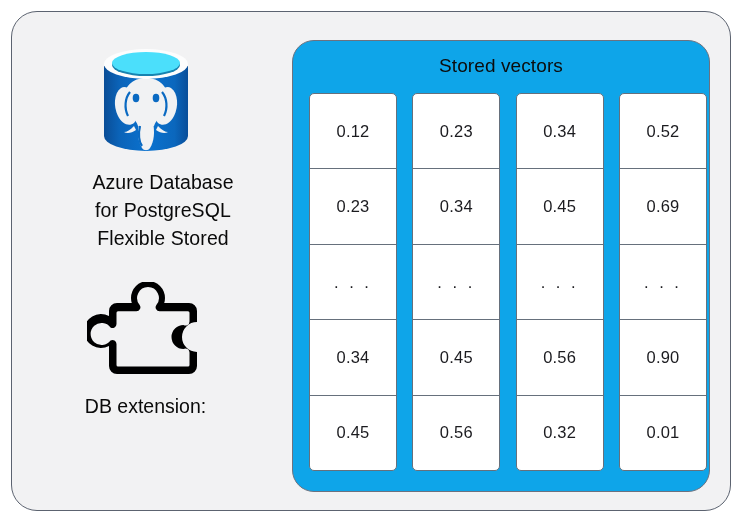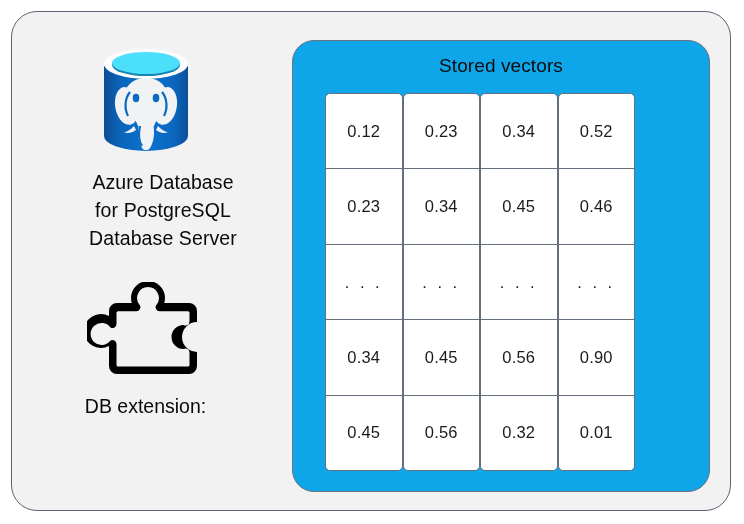--- a/index.html
+++ b/index.html
@@ -97,23 +97,23 @@
     right: 0;
     top: 14px;
     text-align: center;
     font-size: 19px;
     color: #0c0c0c;
     letter-spacing: 0.1px;
   }
 
   .grid {
     position: absolute;
-    left: 32px;
+    left: 16px;
     top: 52px;
-    width: 310px;
+    width: 398px;
     height: 378px;
     display: flex;
     justify-content: space-between;
   }
 
   .vcolumn {
     width: 88px;
     height: 100%;
     box-sizing: border-box;
     background: #ffffff;
@@ -198,21 +198,21 @@
 
         <ellipse cx="52" cy="23" rx="34" ry="11" fill="#1783b0"></ellipse>
 
         <ellipse cx="52" cy="21" rx="34" ry="11" fill="#4bdffb"></ellipse>
       </svg>
     </div>
 
     <div class="caption">
       <span>Azure Database</span>
       <span>for PostgreSQL</span>
-      <span>Database Server</span>
+      <span>Flexible Stored</span>
     </div>
 
     <div class="puzzle-wrap">
       <svg viewBox="0 0 118 100" width="118" height="100" aria-hidden="true">
         <path fill="#000000" fill-rule="evenodd" d="
           M44,16
           A17,17 0 0 1 78,16
           A17,17 0 0 1 77.2,21
           L102,21
           A8,8 0 0 1 110,29
@@ -285,21 +285,21 @@
       <div class="vcolumn">
         <div class="vcell">0.34</div>
         <div class="vcell">0.45</div>
         <div class="vcell ellipsis">. . .</div>
         <div class="vcell">0.56</div>
         <div class="vcell">0.32</div>
       </div>
 
       <div class="vcolumn">
         <div class="vcell">0.52</div>
-        <div class="vcell">0.46</div>
+        <div class="vcell">0.69</div>
         <div class="vcell ellipsis">. . .</div>
         <div class="vcell">0.90</div>
         <div class="vcell">0.01</div>
       </div>
 
     </div>
   </div>
 
 </div>
 

